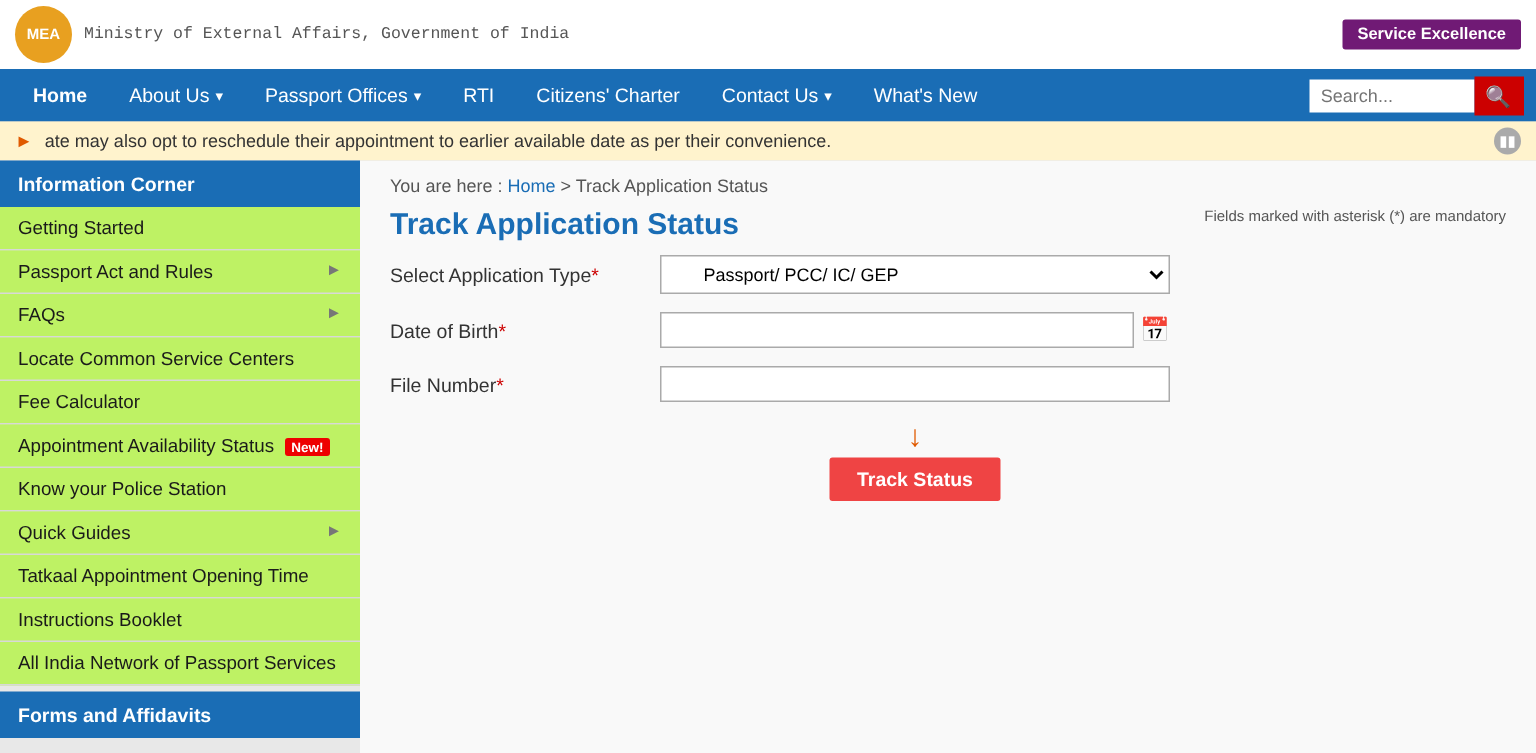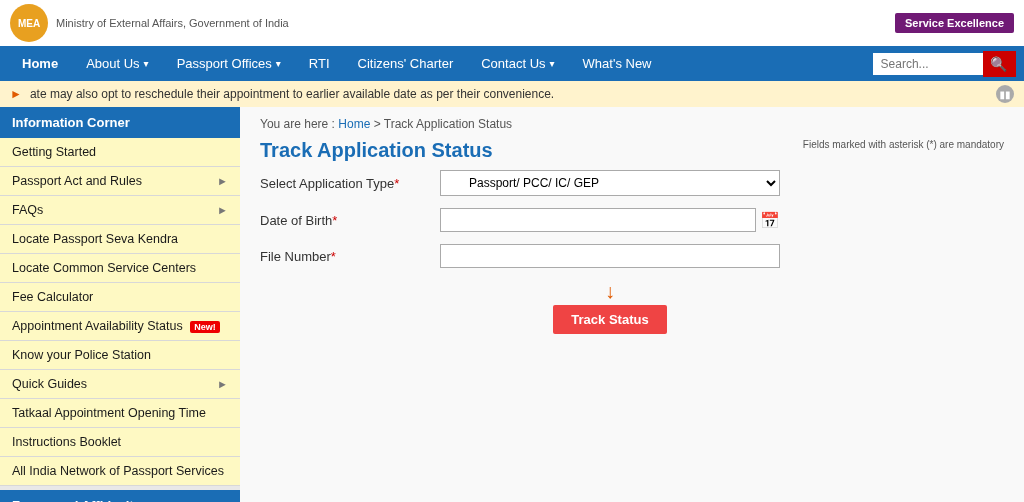--- a/index.html
+++ b/index.html
@@ -20,21 +20,21 @@
       gap: 8px;
     }
     .logo-circle {
       width: 38px; height: 38px;
       background: #e8a020;
       border-radius: 50%;
       display: flex; align-items: center; justify-content: center;
       font-size: 10px; color: #fff; font-weight: bold;
     }
     .ministry-text {
-      font-size: 11px; color: #555;
+      font-size: 11px; color: #555; font-family: Liberation Mono, monospace;
     }
     .service-excellence {
       background: #701a75;
       color: #fff;
       font-size: 11px;
       font-weight: bold;
       padding: 4px 10px;
       border-radius: 2px;
     }
 
@@ -111,28 +111,27 @@
     }
     .sidebar-heading {
       background: #1a6db5;
       color: #fff;
       font-size: 13px;
       font-weight: bold;
       padding: 8px 12px;
     }
     .sidebar-item {
       display: flex;
-      align-items: center;
       justify-content: space-between;
       padding: 7px 12px;
       border-bottom: 1px solid #d8d8d8;
       cursor: pointer;
       font-size: 12.5px;
       color: #1a1a1a;
-      background: #fef9c3;
+      background: #bef264;
     }
     .sidebar-item .chevron { color: #777; font-size: 11px; }
     .badge-new {
       background: #e00;
       color: #fff;
       font-size: 9px;
       font-weight: bold;
       padding: 1px 4px;
       border-radius: 2px;
       margin-left: 4px;
@@ -292,23 +291,20 @@
     <div class="sidebar-item">
       <span>Getting Started</span>
     </div>
     <div class="sidebar-item">
       <span>Passport Act and Rules</span>
       <span class="chevron">►</span>
     </div>
     <div class="sidebar-item">
       <span>FAQs</span>
       <span class="chevron">►</span>
-    </div>
-    <div class="sidebar-item">
-      <span>Locate Passport Seva Kendra</span>
     </div>
     <div class="sidebar-item">
       <span>Locate Common Service Centers</span>
     </div>
     <div class="sidebar-item">
       <span>Fee Calculator</span>
     </div>
     <div class="sidebar-item">
       <span>
         <span>Appointment Availability Status</span>

